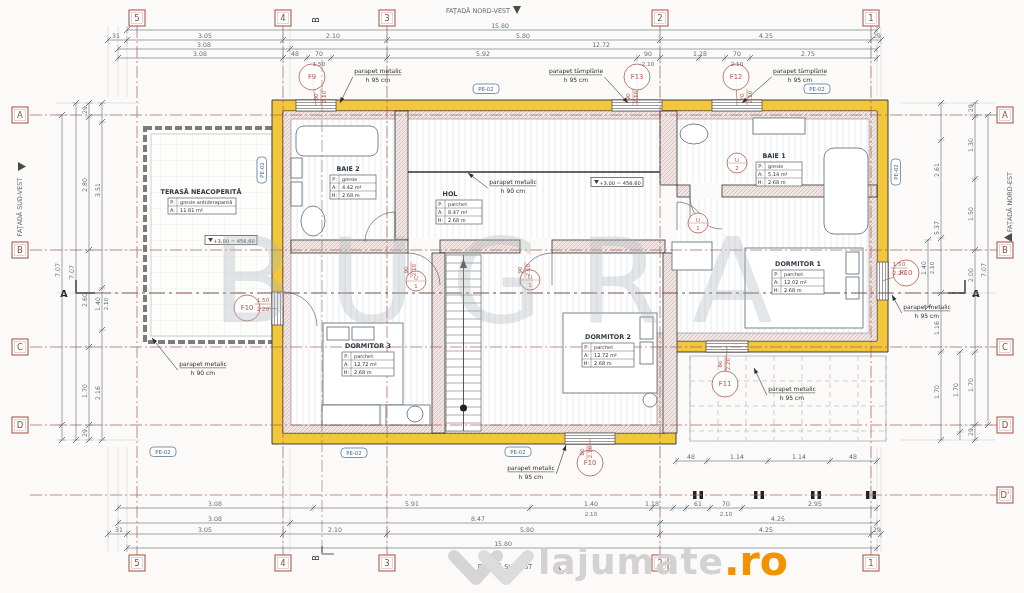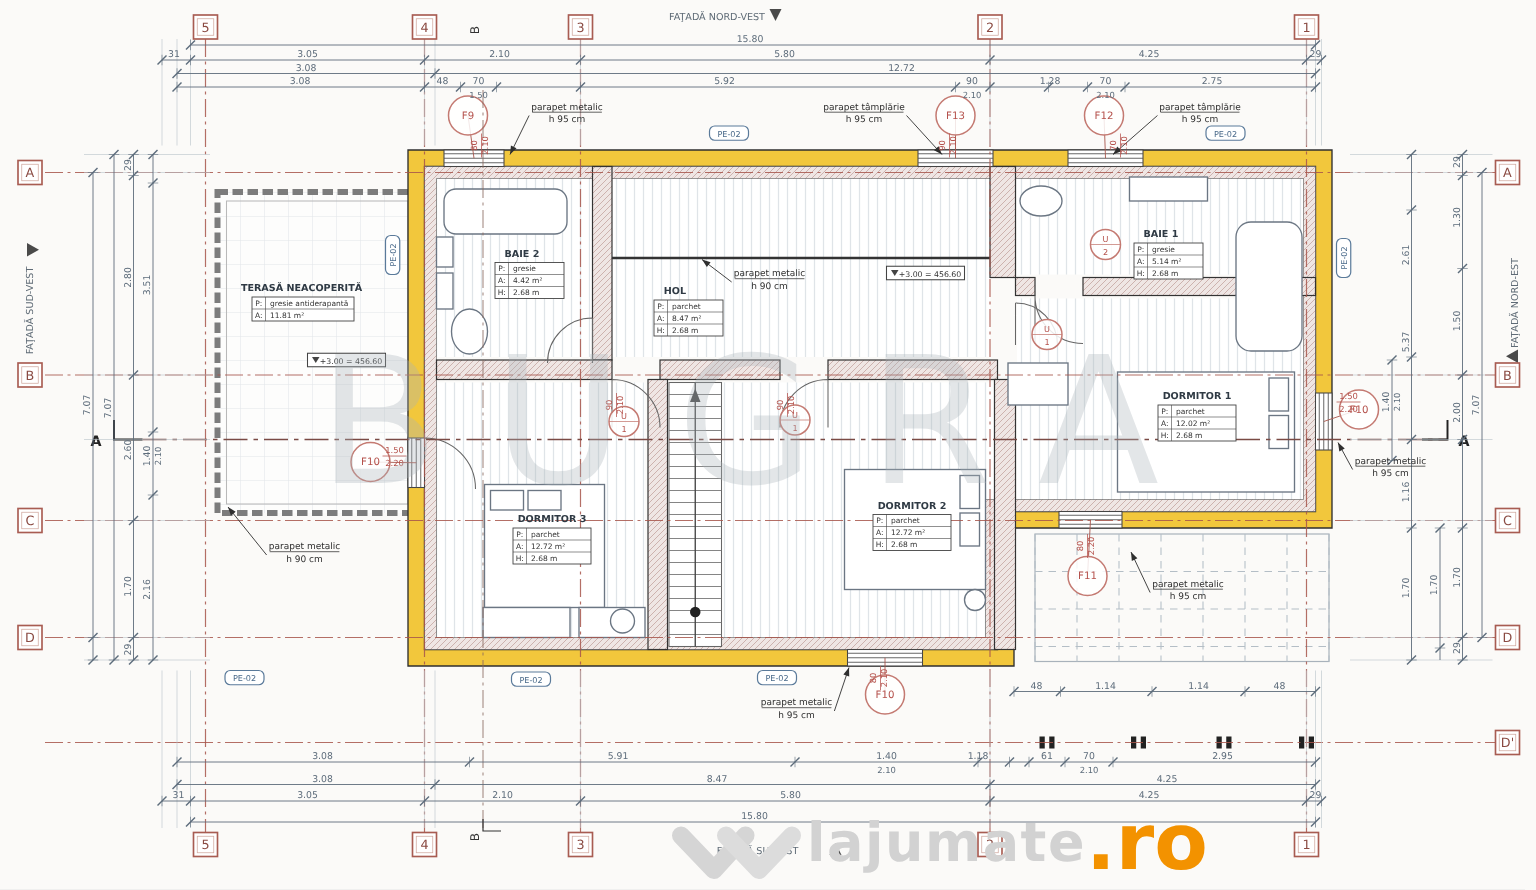--- a/index.html
+++ b/index.html
@@ -6,21 +6,21 @@
   #stage{position:relative;width:1024px;height:593px;background:#fbfaf8;overflow:hidden;
          font-family:"DejaVu Sans",sans-serif;}
   #plan{position:absolute;left:0;top:0;}
   .wm{position:absolute;pointer-events:none;font-weight:normal;color:rgba(170,178,186,0.33);
       font-family:"DejaVu Sans",sans-serif;white-space:nowrap;}
   #wm1{left:212px;top:212px;font-size:118px;letter-spacing:36px;}
   #wm2{left:372px;top:372px;font-size:50px;letter-spacing:24px;color:rgba(170,178,186,0.30);}
   #sitewm{position:absolute;left:446px;top:532px;pointer-events:none;display:flex;align-items:center;}
   #sitename{font-size:36px;font-weight:bold;color:#d2d2d2;letter-spacing:1px;
             font-family:"DejaVu Sans",sans-serif;}
-  #sitetld{font-size:52px;font-weight:bold;color:#f39200;font-family:"DejaVu Sans",sans-serif;}
+  #sitetld{font-size:41px;font-weight:bold;color:#f39200;font-family:"DejaVu Sans",sans-serif;}
 </style>
 </head>
 <body>
 
 <div id="stage">
   <svg id="plan" width="1024" height="593" viewBox="0 0 1024 593">
       <defs>
         <pattern id="stripe" width="6" height="6" patternUnits="userSpaceOnUse">
           <rect width="6" height="6" fill="#ffffff"></rect>
           <line x1="3" y1="0" x2="3" y2="6" stroke="#dfe4e8" stroke-width="0.8"></line>

